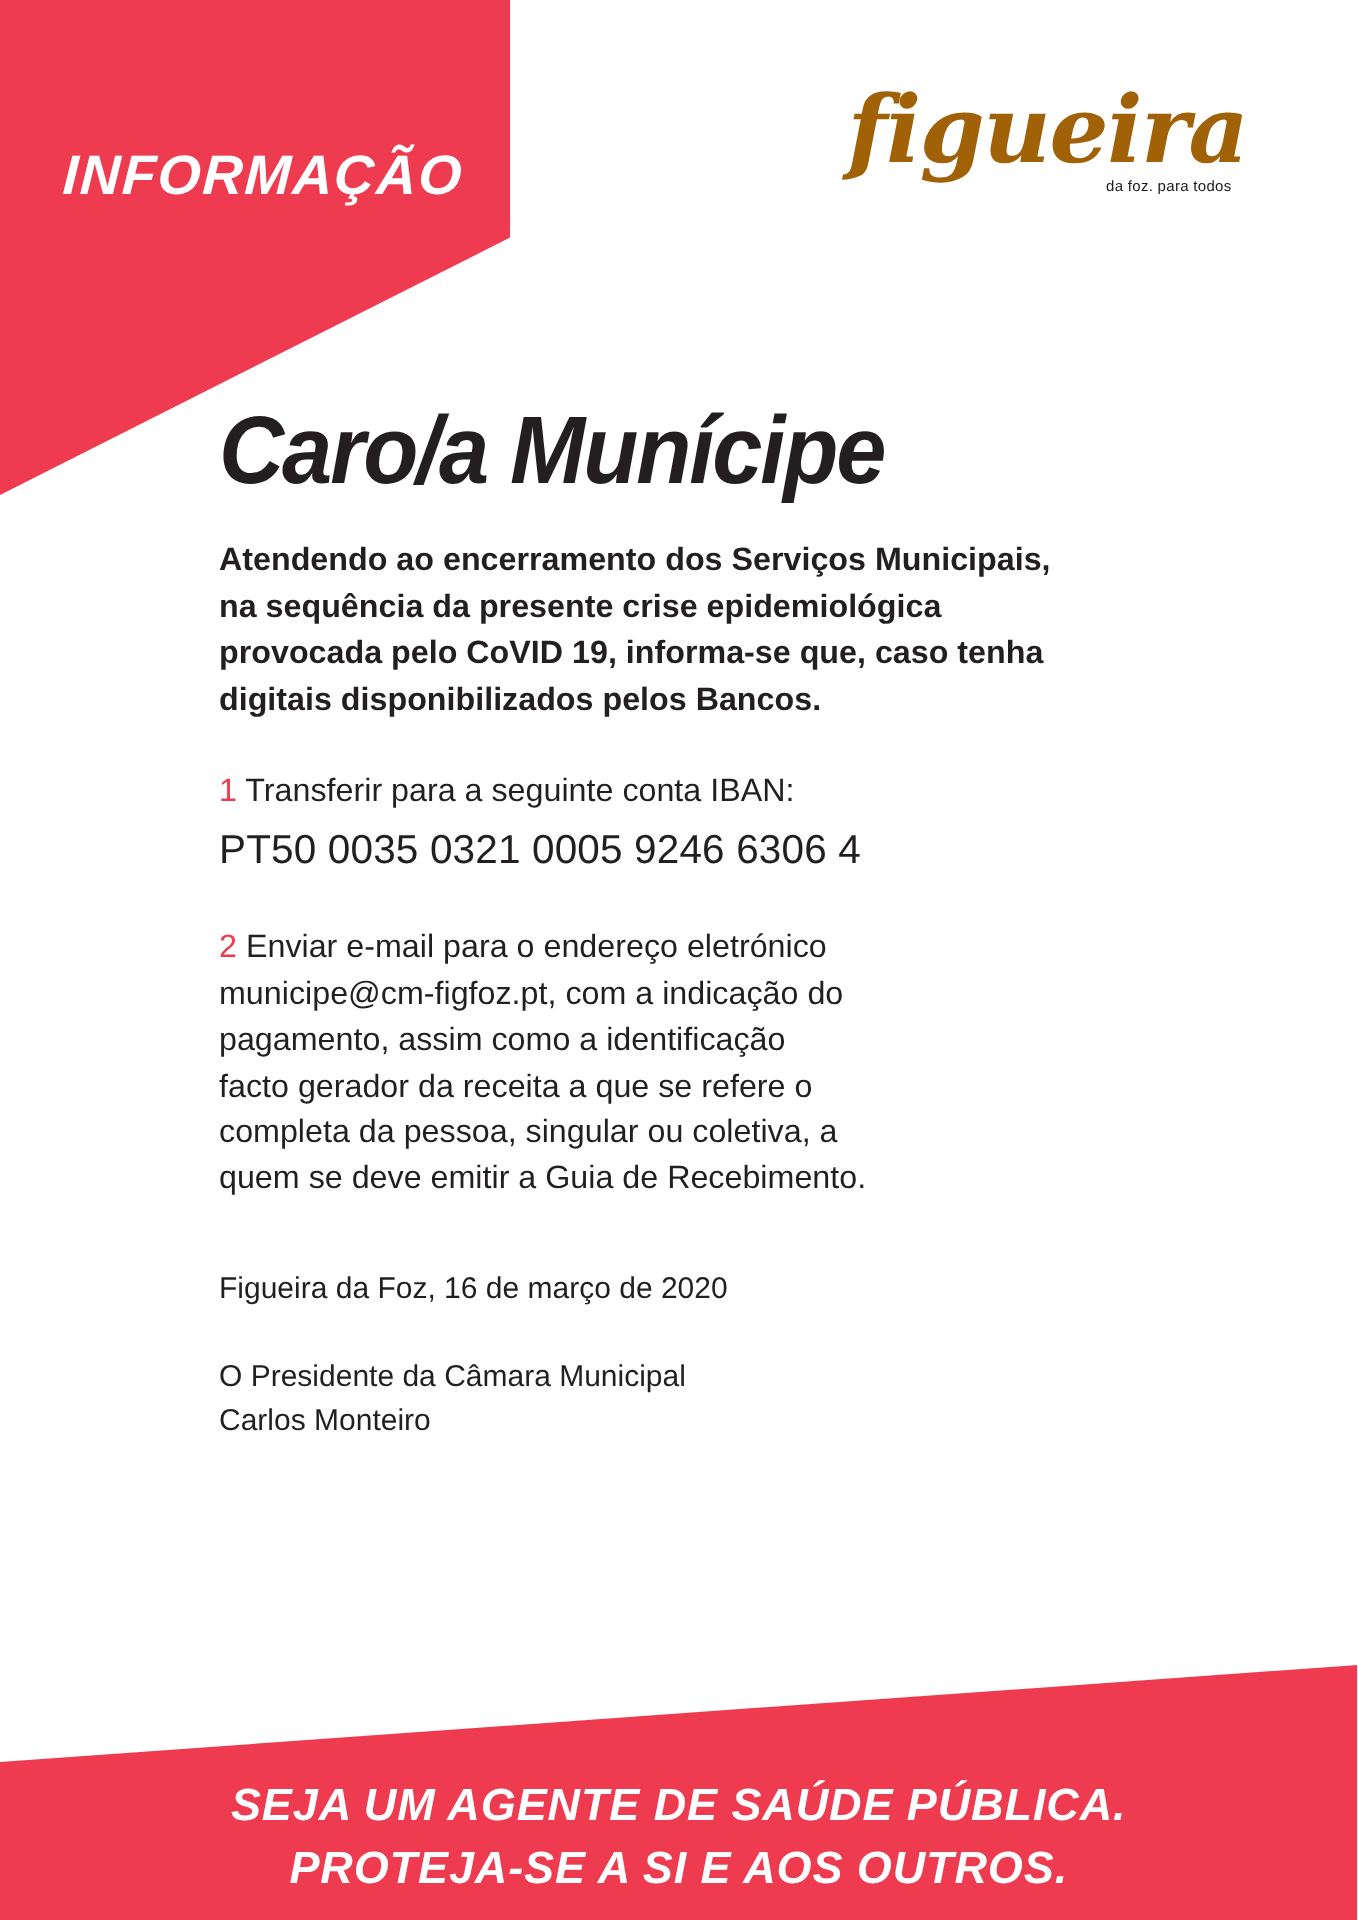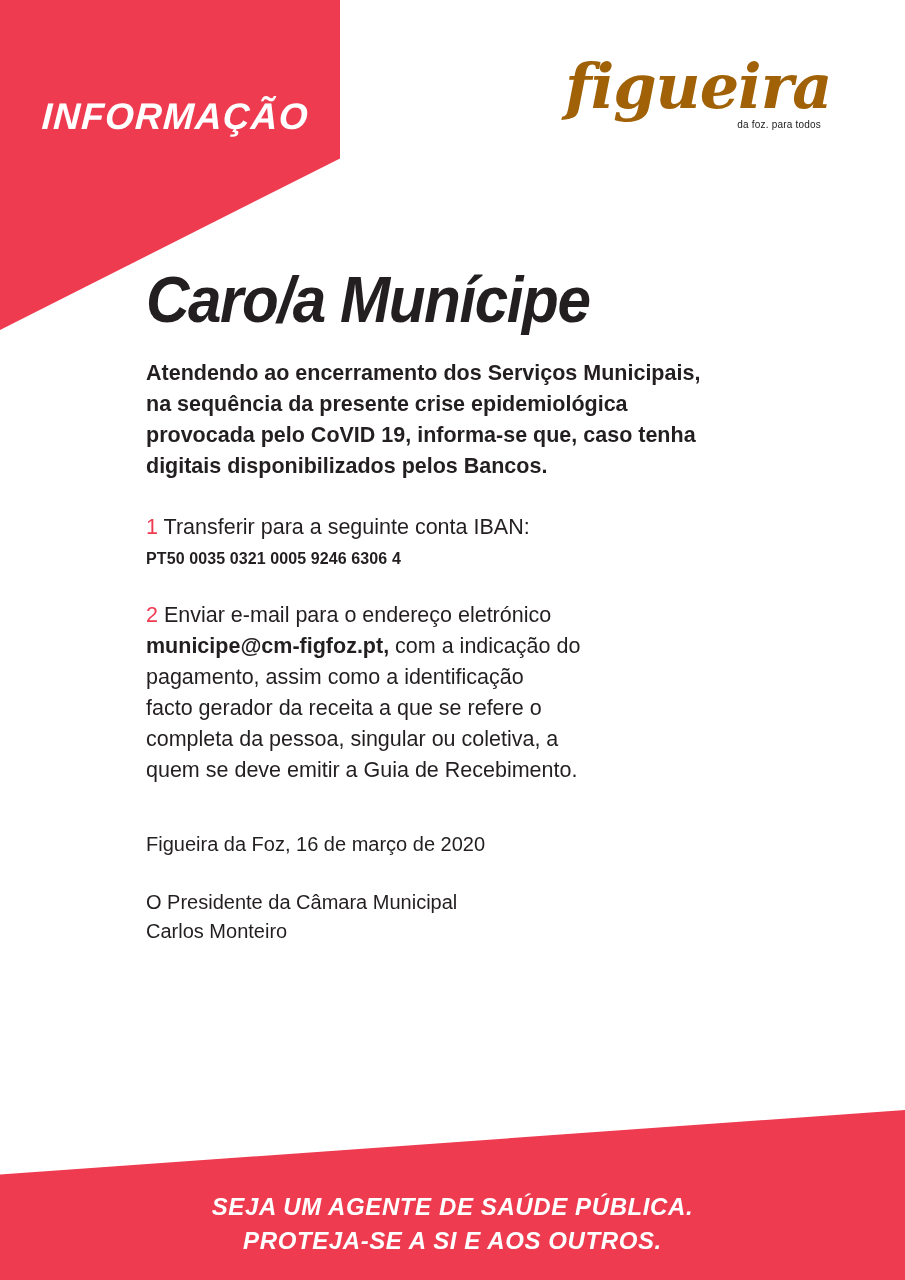--- a/index.html
+++ b/index.html
@@ -94,54 +94,54 @@
   .item {
     font-size: 21.5px;
     line-height: 1.44;
     color: #231f20;
   }
   .num {
     color: #ee3b50;
     font-weight: normal;
   }
   .iban {
-    font-weight: bold;
-    font-size: 16px;
+    font-weight: normal;
+    font-size: 27px;
     letter-spacing: 0.1px;
     display: block;
     margin-top: 4px;
   }
   .email {
-    font-weight: bold;
+    font-weight: normal;
   }
   .item .ln { display: block; white-space: nowrap; }
 
   .signoff {
     font-size: 20px;
     line-height: 1.44;
   }
 
   
   .bottom-shape {
     position: absolute;
     left: 0; bottom: 0;
     width: 905px; height: 170px;
     background: #ee3b50;
     clip-path: polygon(0 38%, 100% 0, 100% 100%, 0 100%);
   }
   .bottom-text {
     position: absolute;
-    left: 0; bottom: 22px;
+    left: 0; bottom: 12px;
     width: 905px;
     text-align: center;
     color: #ffffff;
     font-family: "Liberation Sans", sans-serif;
     font-weight: bold;
     font-style: italic;
-    font-size: 24px;
+    font-size: 30px;
     line-height: 1.42;
     letter-spacing: 0.6px;
   }
   .bottom-text .ln { display: block; }
 </style>
 </head>
 <body>
 
 <div class="top-shape"></div>
 <div class="top-shape-label">INFORMAÇÃO</div>

